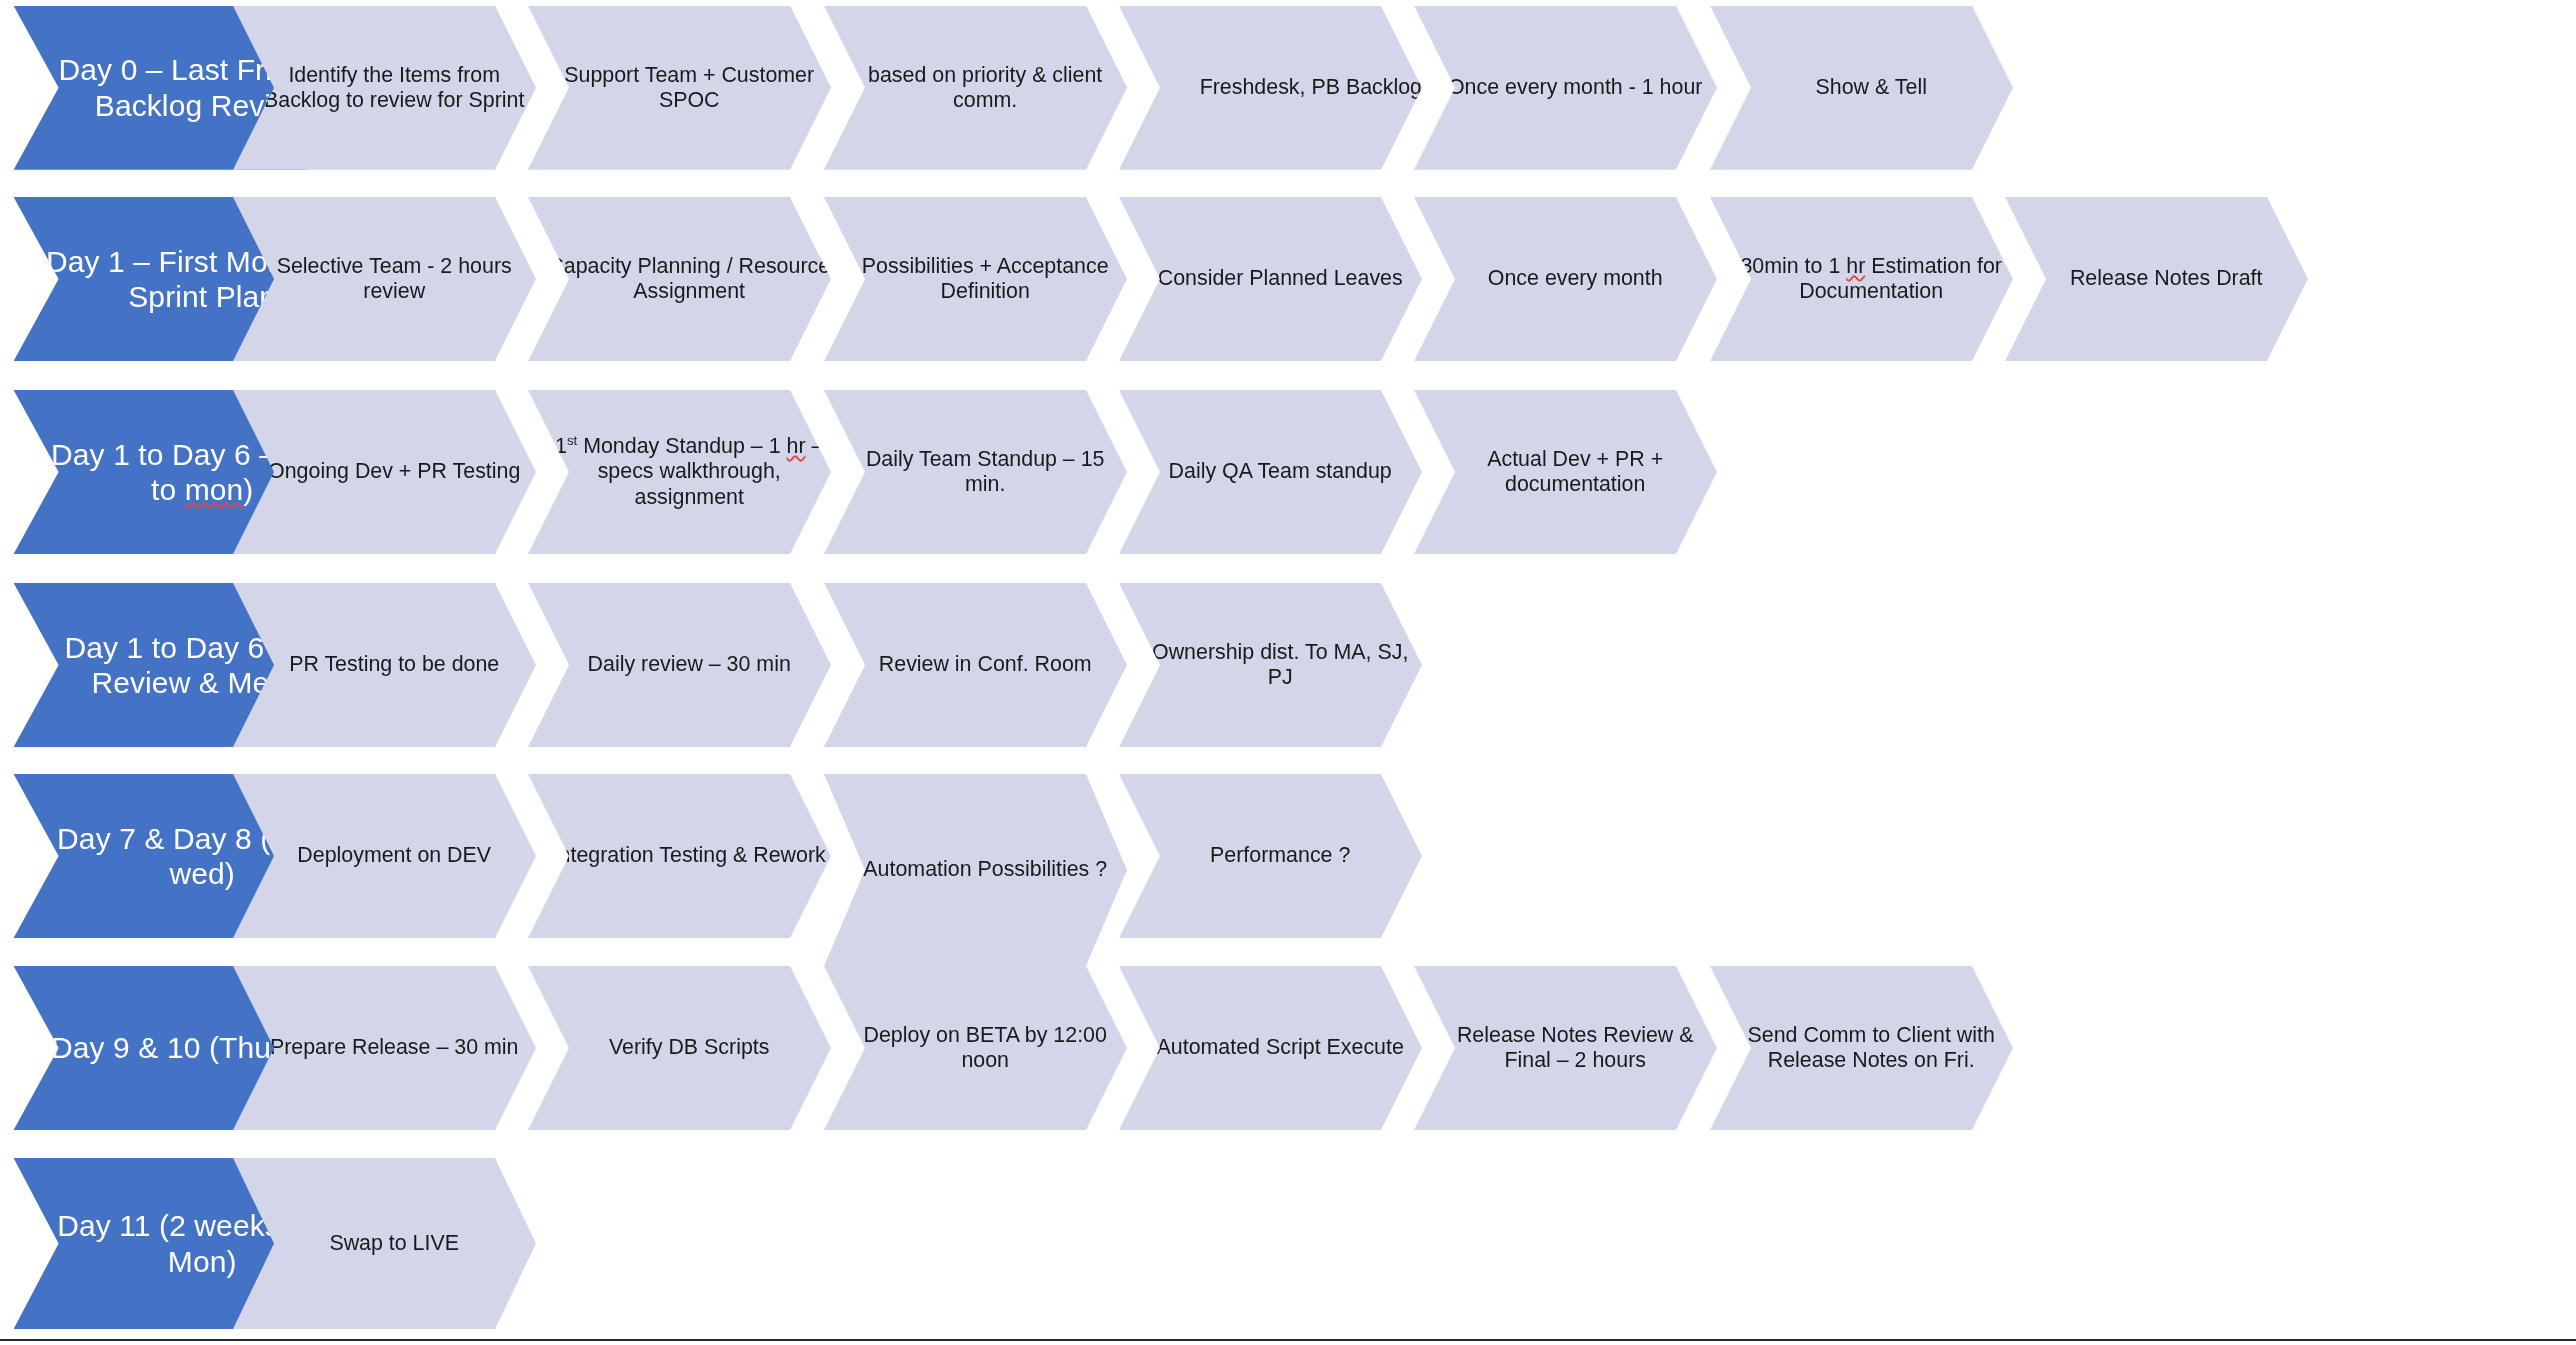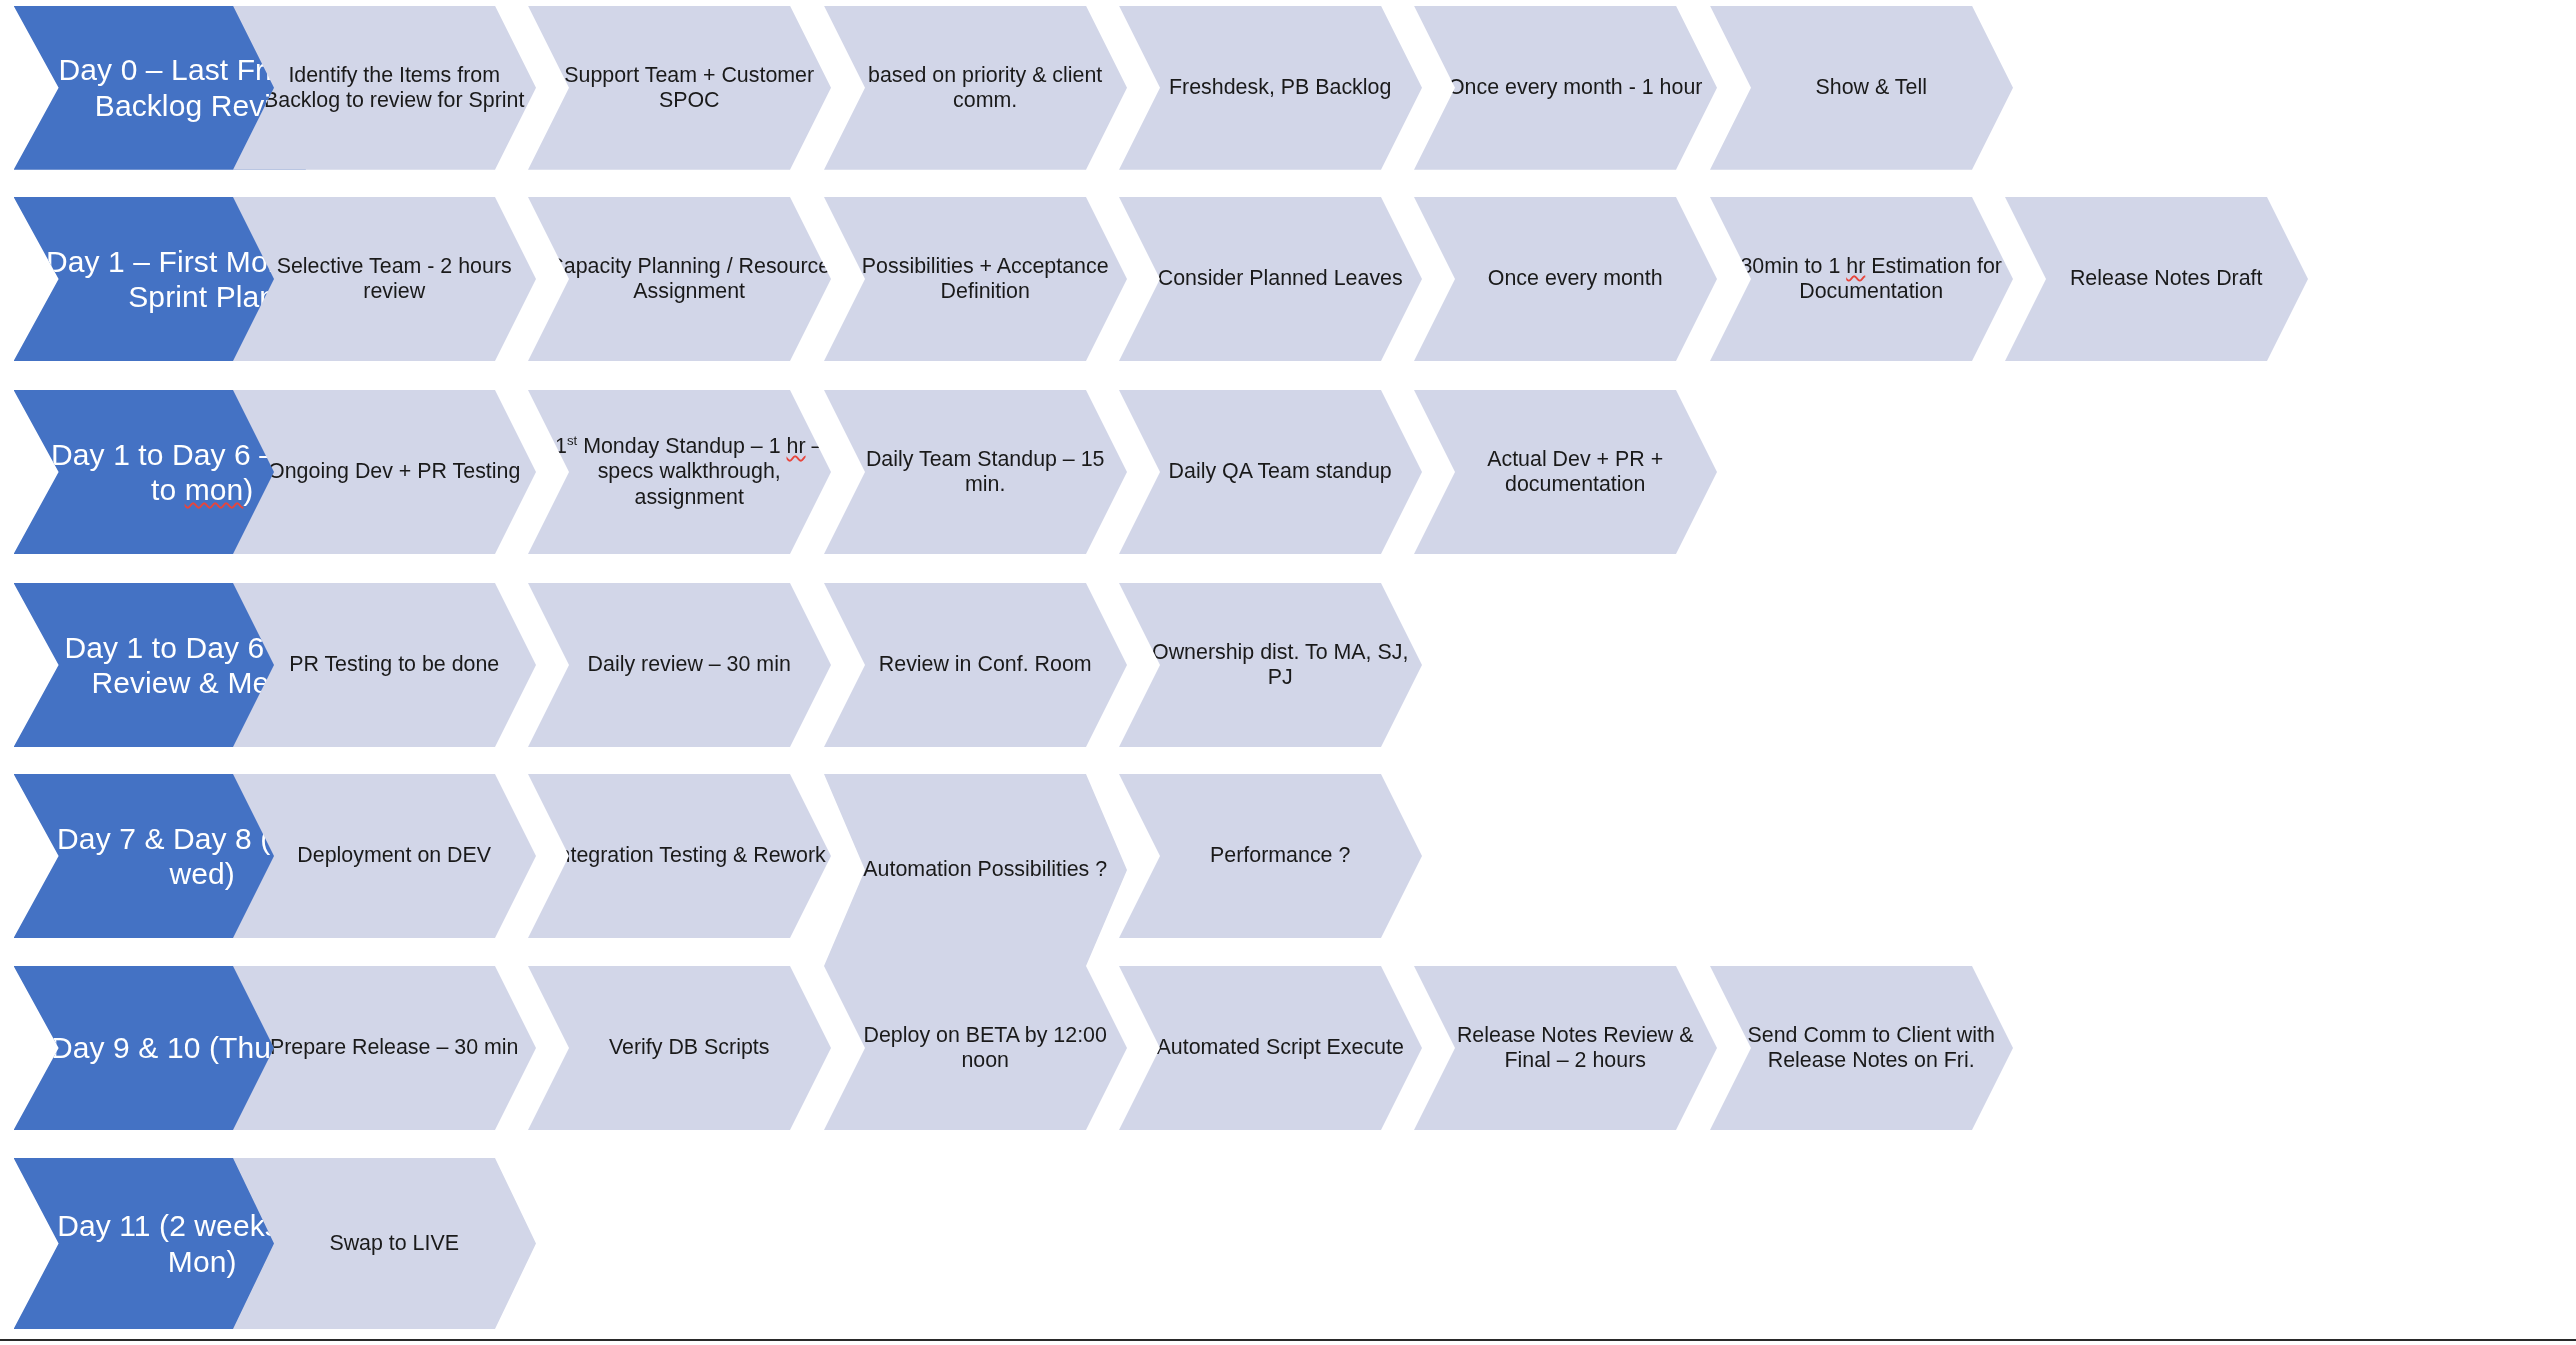--- a/index.html
+++ b/index.html
@@ -93,21 +93,21 @@
       </div>
       <div class="chev step" style="position: absolute; left: 233px; top: 0px; width: 303px; height: 164px; z-index: 40;">
         <span class="txt">Identify the Items from Backlog to review for Sprint</span>
       </div>
       <div class="chev step" style="position: absolute; left: 528px; top: 0px; width: 303px; height: 164px; z-index: 39;">
         <span class="txt">Support Team + Customer SPOC</span>
       </div>
       <div class="chev step" style="position: absolute; left: 824px; top: 0px; width: 303px; height: 164px; z-index: 38;">
         <span class="txt">based on priority &amp; client comm.</span>
       </div>
-      <div class="chev step" style="position: absolute; left: 1119px; top: 0px; width: 303px; height: 164px; z-index: 37;">
+      <div class="chev step" style="position: absolute; left: 1119px; top: 0px; width: 303px; height: 164px; z-index: 37; justify-content: flex-end;">
         <span class="txt">Freshdesk, PB Backlog</span>
       </div>
       <div class="chev step" style="position: absolute; left: 1414px; top: 0px; width: 303px; height: 164px; z-index: 36;">
         <span class="txt">Once every month - 1 hour</span>
       </div>
       <div class="chev step" style="position: absolute; left: 1710px; top: 0px; width: 303px; height: 164px; z-index: 35;">
         <span class="txt">Show &amp; Tell</span>
       </div>
     </div>
     <div class="row" style="top: 197px; height: 164px;">

